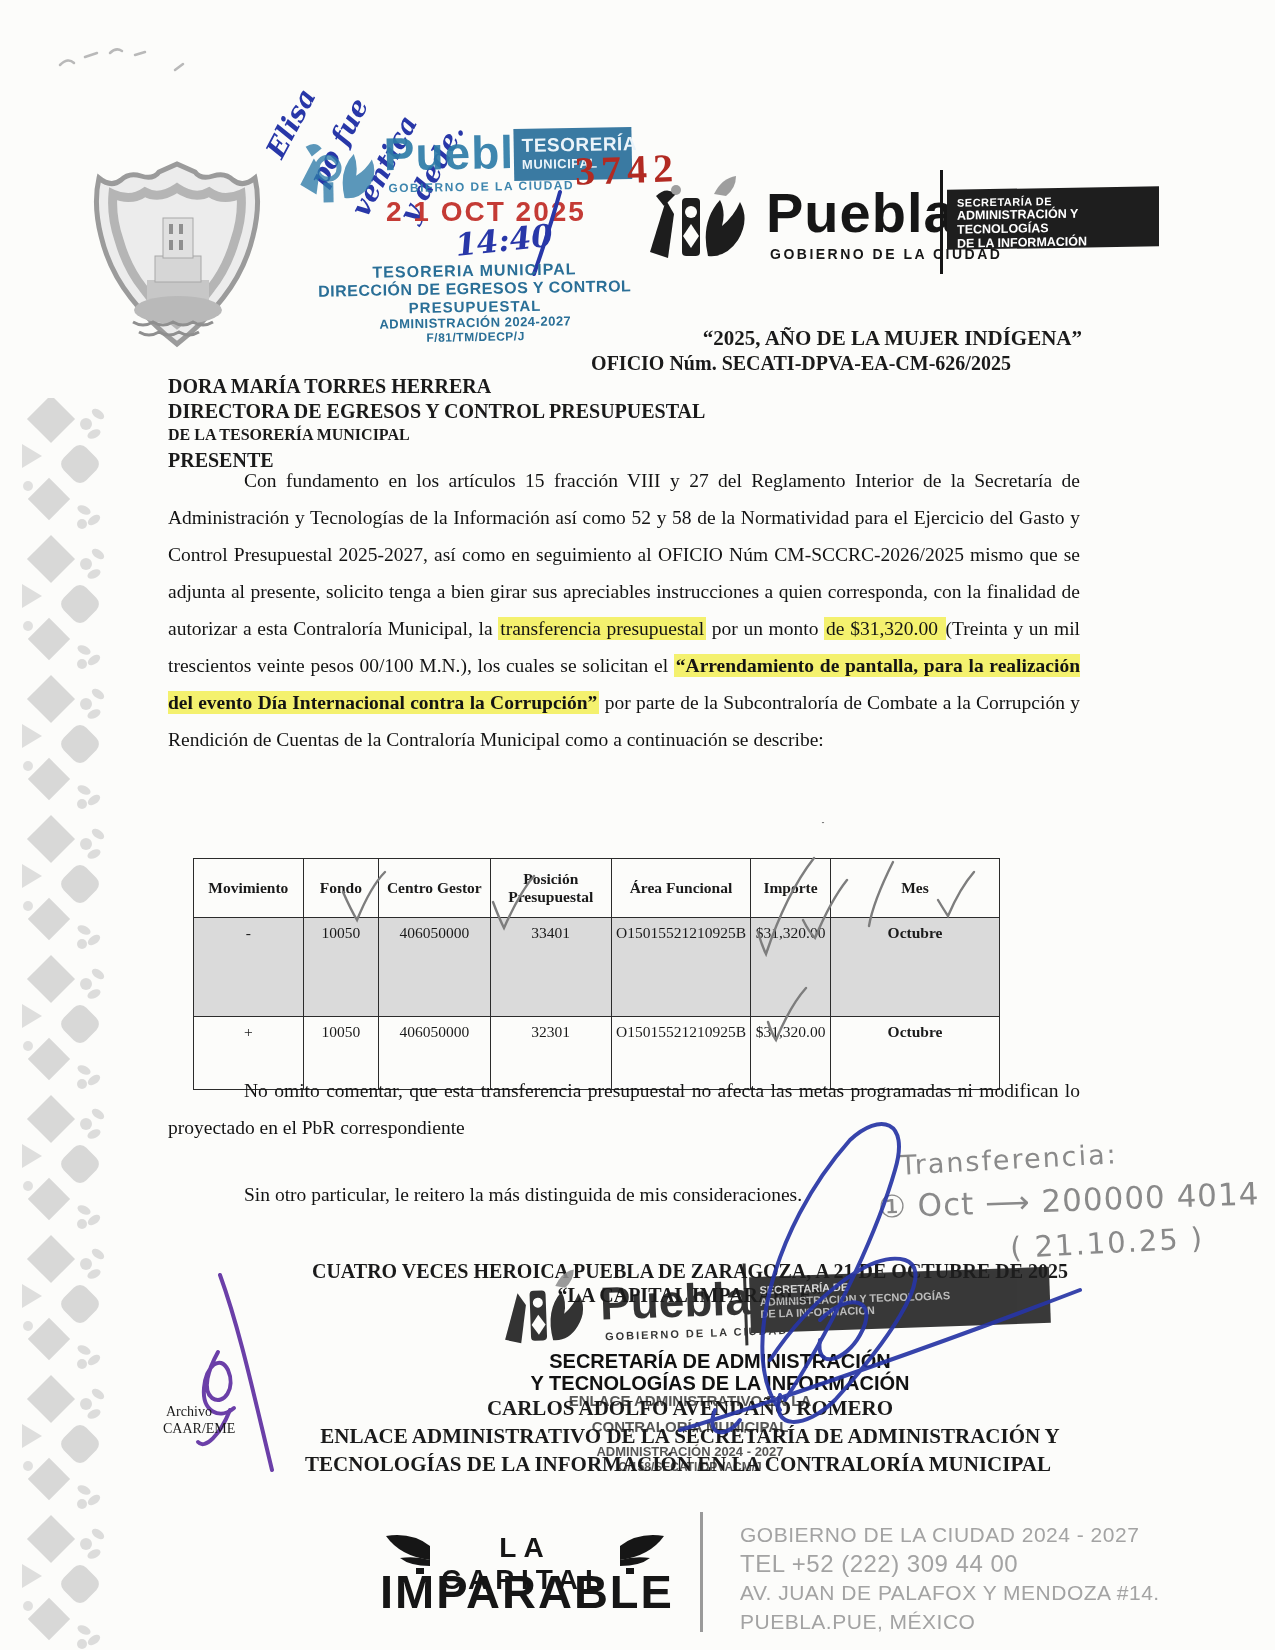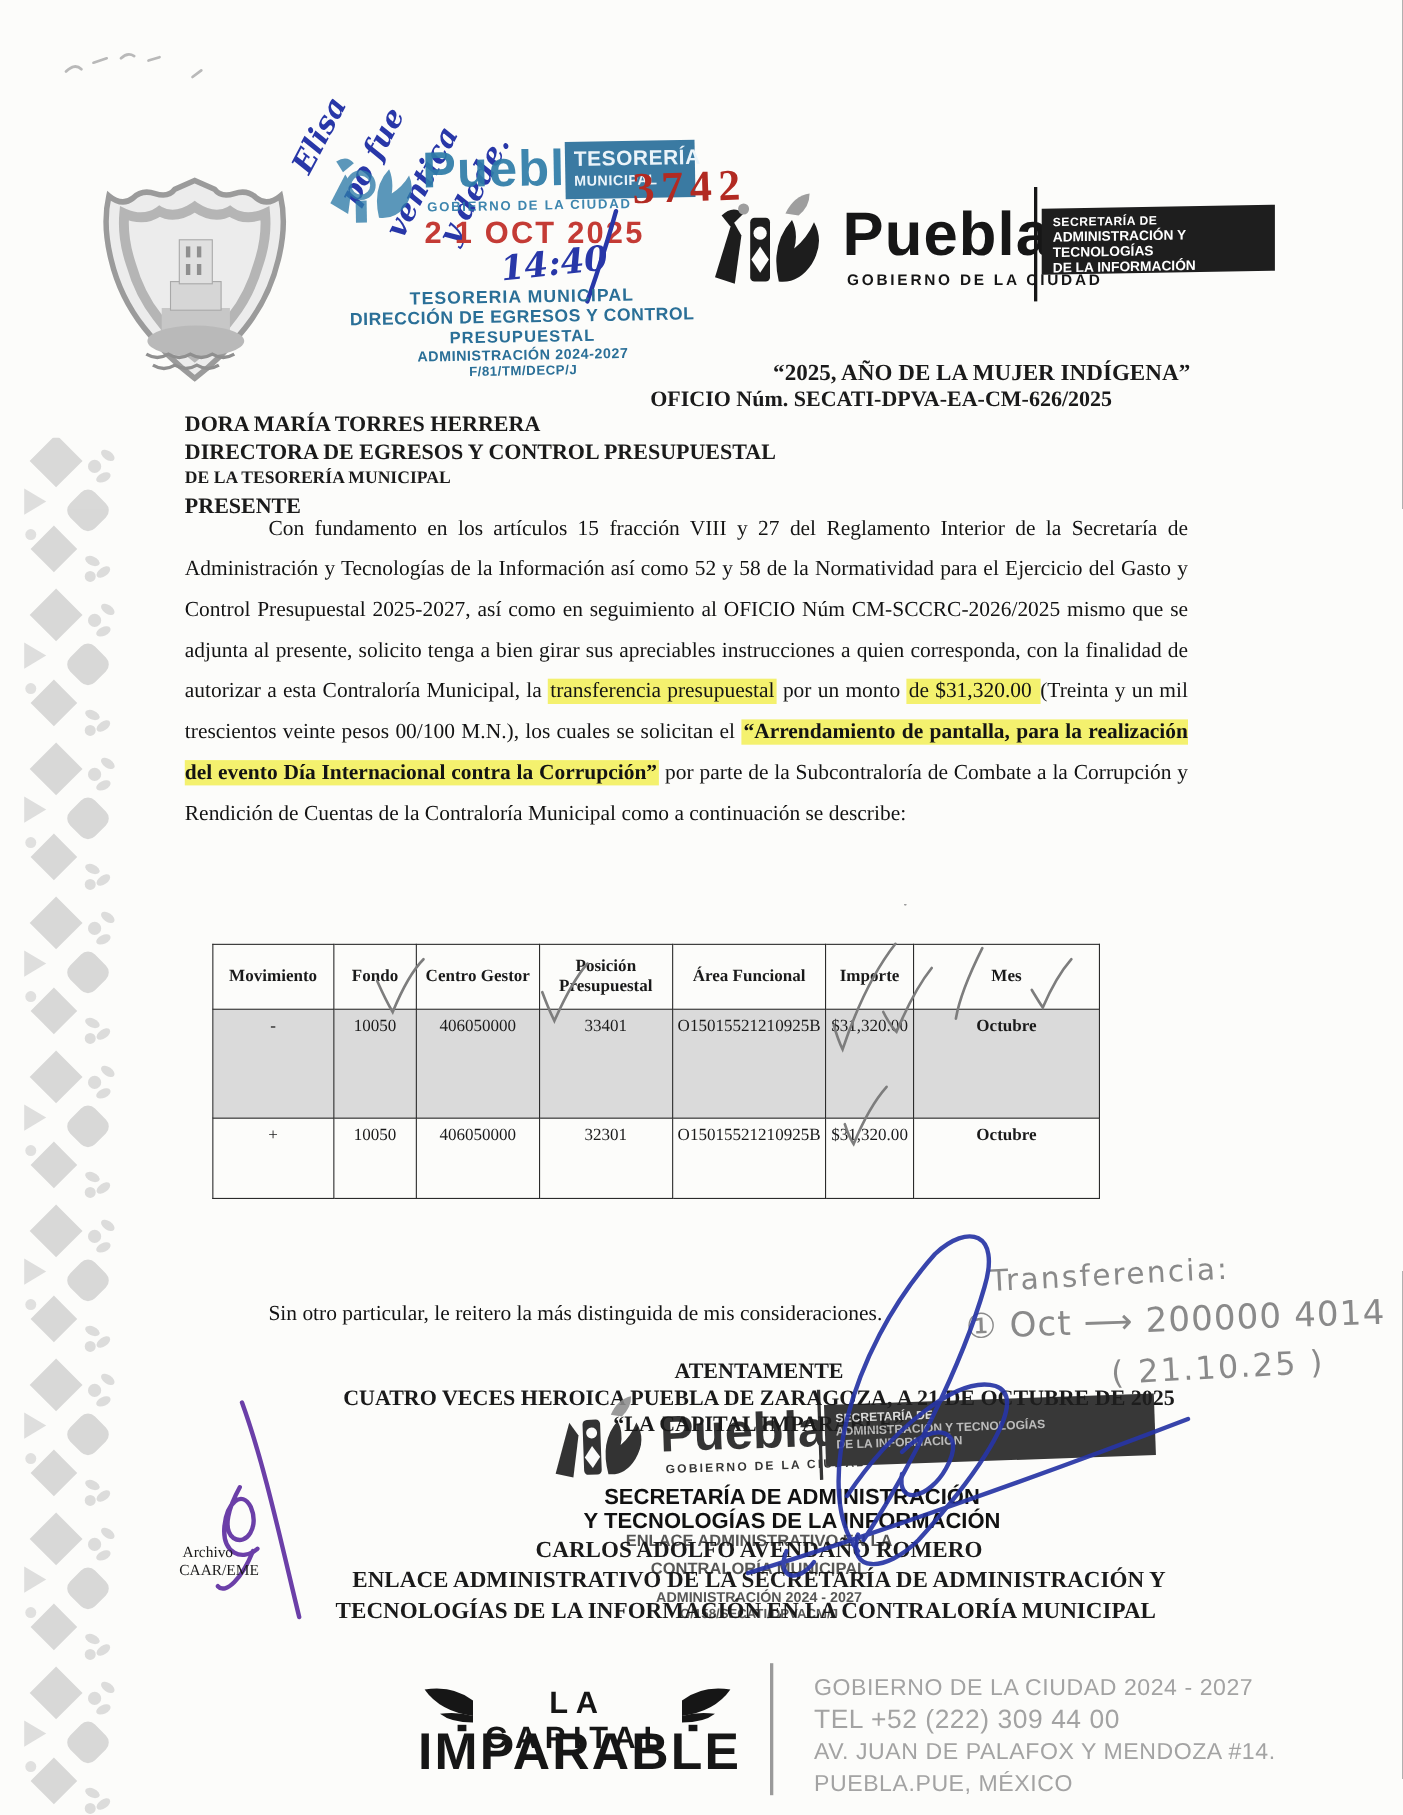--- a/index.html
+++ b/index.html
@@ -203,28 +203,28 @@
       <path d="M150 70 q8 18 14 28 q14 -34 28 -48"></path>
       <path d="M300 80 q6 16 11 26 q16 -36 30 -52"></path>
       <path d="M565 110 q4 14 8 22 q20 -60 48 -96"></path>
       <path d="M810 0 q0 0 0 0 M790 98 q6 12 12 18 q16 -38 32 -58" transform="translate(-180 0)"></path>
       <path d="M835 88 q6 10 10 16 q12 -28 26 -44" transform="translate(-90 -10)"></path>
       <path d="M700 40 q-20 40 -24 64"></path>
       <path d="M575 200 q4 12 8 18 q14 -34 30 -52"></path>
     </g>
   </svg>
 
+  <p class="abs body-par indent" style="left:168px;top:1072px;margin:0;">No omito comentar, que esta transferencia presupuestal no afecta las metas programadas ni modifican lo proyectado en el PbR correspondiente</p>
 
   <p class="abs body-par indent" style="left:168px;top:1176px;margin:0;">Sin otro particular, le reitero la más distinguida de mis consideraciones.</p>
 
   <div class="abs pencil" style="left:900px;top:1144px;font-size:27px;transform:rotate(-3deg);letter-spacing:2px;">Transferencia:</div>
   <div class="abs pencil" style="left:878px;top:1182px;font-size:31px;transform:rotate(-2deg);letter-spacing:1px;">① Oct ⟶ 200000 4014</div>
   <div class="abs pencil" style="left:1010px;top:1226px;font-size:29px;transform:rotate(-3deg);letter-spacing:2px;">( 21.10.25 )</div>
 
-  <div class="abs serif b ctr" style="left:440px;top:1236px;width:500px;font-size:20px;">ATENTAMENTE</div>
   <div class="abs serif b ctr" style="left:180px;top:1260px;width:1020px;font-size:20px;">CUATRO VECES HEROICA PUEBLA DE ZARAGOZA, A 21 DE OCTUBRE DE 2025</div>
   <div class="abs serif b ctr" style="left:440px;top:1284px;width:500px;font-size:20px;">“LA CAPITAL IMPARABLE”</div>
 
   <div class="abs" style="left:496px;top:1248px;width:580px;height:110px;opacity:.88;transform:rotate(-2deg);">
     <svg class="abs" style="left:0;top:8px;" width="100" height="96" viewBox="0 0 100 96">
       <g fill="#181818">
         <path d="M8 74 l14 -46 l8 12 l-6 38 Z"></path>
         <rect x="34" y="26" width="16" height="50" rx="4"></rect>
         <circle cx="42" cy="38" r="5" fill="#fcfcfa"></circle>
         <path d="M42 50 l7 10 l-7 10 l-7 -10 Z" fill="#fcfcfa"></path>

